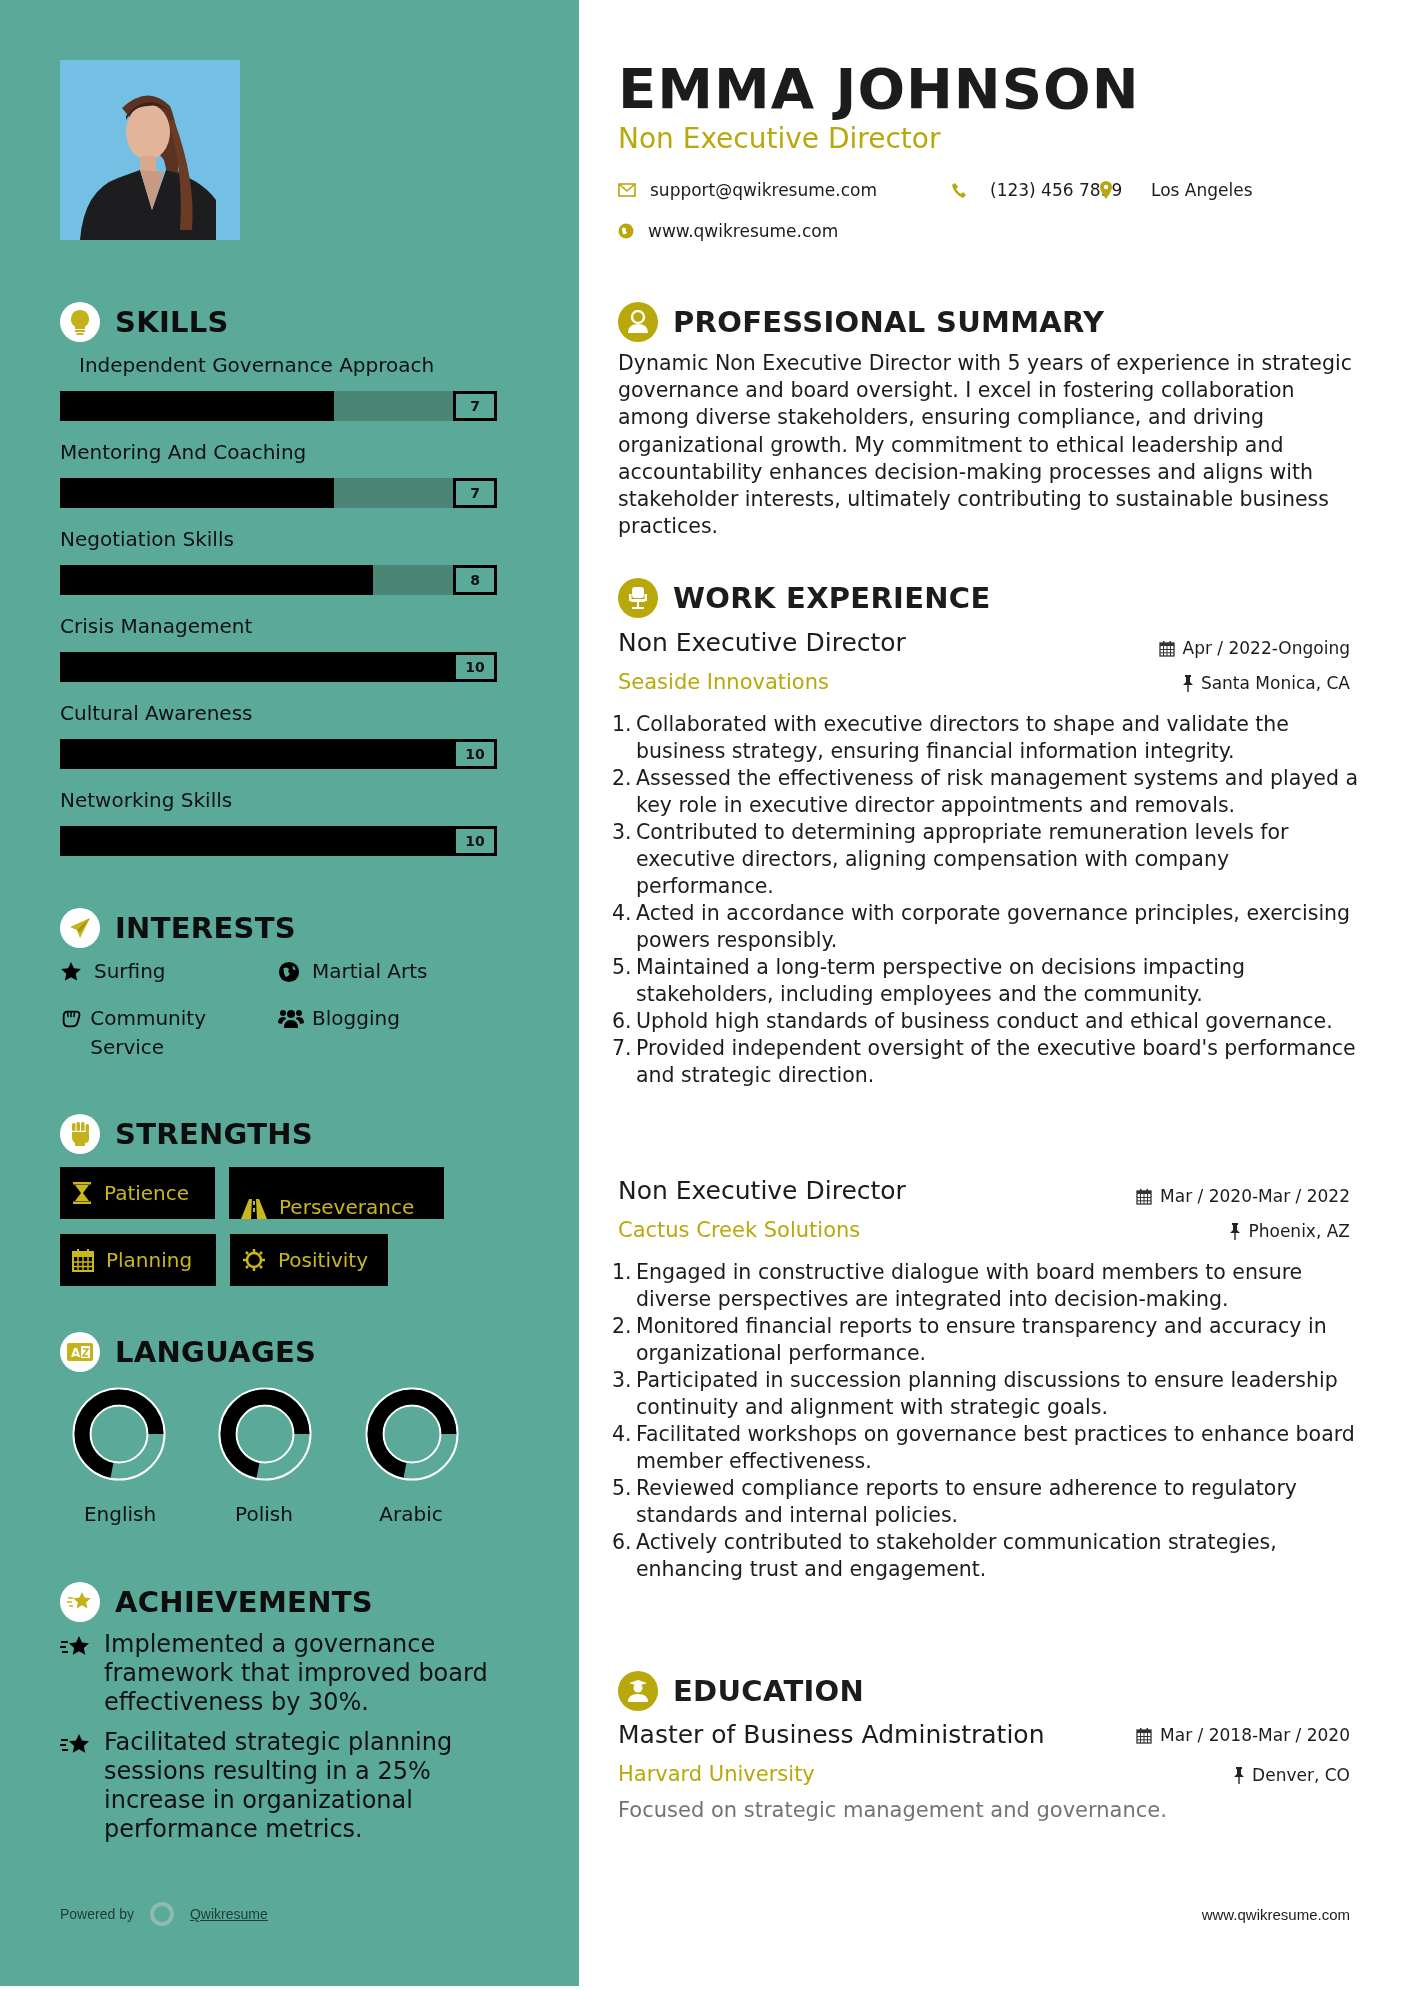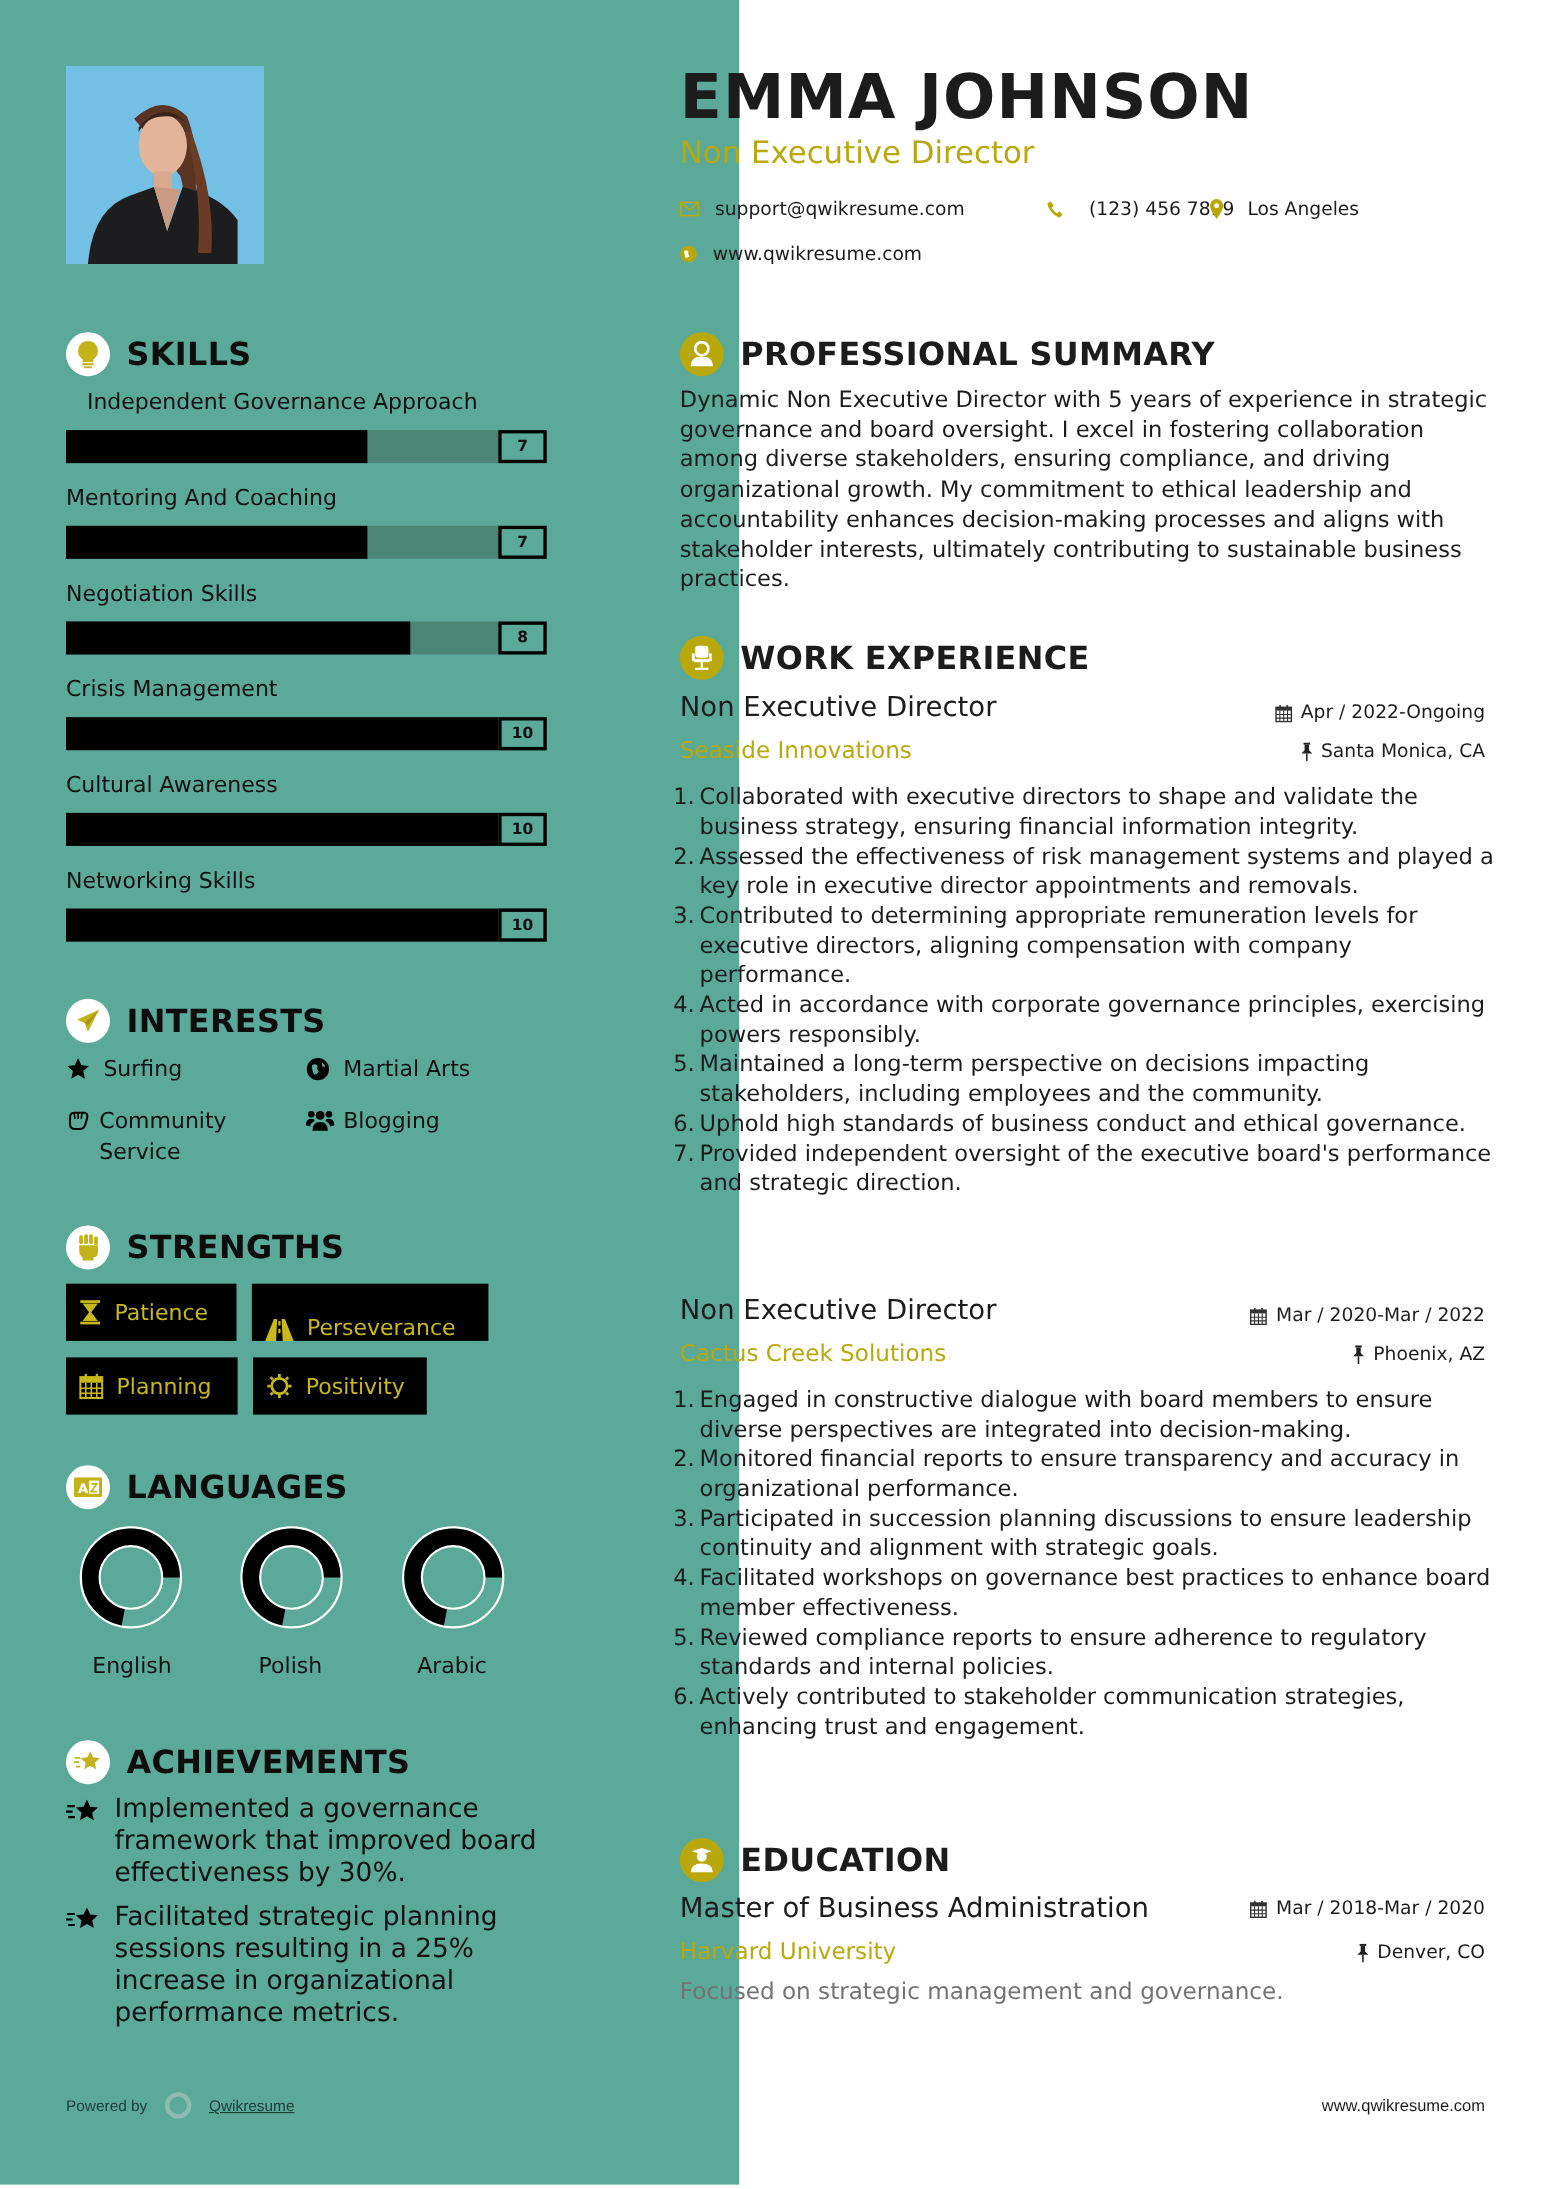--- a/index.html
+++ b/index.html
@@ -1,19 +1,19 @@
 <!DOCTYPE html>
 <html><head>
 <meta charset="utf-8">
 <style>
   * { margin:0; padding:0; box-sizing:border-box; }
   html, body { width:1407px; height:1990px; background:#ffffff; overflow:hidden; }
   body { position:relative; font-family:"Liberation Sans", "DejaVu Sans", sans-serif; color:#1c1c1c; }
 
-  .sidebar { position:absolute; left:0; top:0; width:672px; height:1986px; background:#5ba999; }
+  .sidebar { position:absolute; left:0; top:0; width:579px; height:1986px; background:#5ba999; }
   .photo { position:absolute; left:60px; top:60px; width:180px; height:180px; background:#74bfe4; overflow:hidden; }
   .photo svg { display:block; }
 
   .sec-head { position:absolute; left:60px; display:flex; align-items:center; }
   .sec-icon { width:40px; height:40px; border-radius:50%; background:#ffffff; display:flex; align-items:center; justify-content:center; }
   .sec-title { margin-left:15px; font-family:"DejaVu Sans", sans-serif; font-weight:bold; font-size:29px; color:#0d0d0d; letter-spacing:0.3px; }
 
   .skill-label { position:absolute; left:60px; font-family:"DejaVu Sans", sans-serif; font-size:20px; color:#111; white-space:nowrap; }
   .skill-bar { position:absolute; left:60px; width:437px; height:30px; background:#4a8576; }
   .skill-fill { position:absolute; left:0; top:0; height:30px; background:#000; }
@@ -318,21 +318,21 @@
   <span>support@qwikresume.com</span>
 </div>
 <div class="contact" style="left:952px; top:180px;">
   <span class="ic">
     <svg width="14" height="16" viewBox="0 0 14 16">
         <path d="M3 1 L6 5 L4 7 Q6 10 9 12 L11 10 L14 13 L11 16 Q2 12 0 3 Z" fill="#b9a80b"></path>
       </svg>
   </span>
   <span style="margin-left:10px;">(123) 456 7899</span>
 </div>
-<div class="contact" style="left:1100px; top:180px;">
+<div class="contact" style="left:1100px; top:180px;gap:17px;">
   <span class="ic">
     <svg width="12" height="18" viewBox="0 0 12 18">
         <path d="M6 0 A6 6 0 0 1 12 6 Q12 10 6 18 Q0 10 0 6 A6 6 0 0 1 6 0 Z" fill="#b9a80b"></path>
         <circle cx="6" cy="6" r="2.2" fill="#fff"></circle>
       </svg>
   </span>
   <span style="margin-left:8px;">Los Angeles</span>
 </div>
 <div class="contact" style="left:618px; top:221px;">
   <span class="ic">

